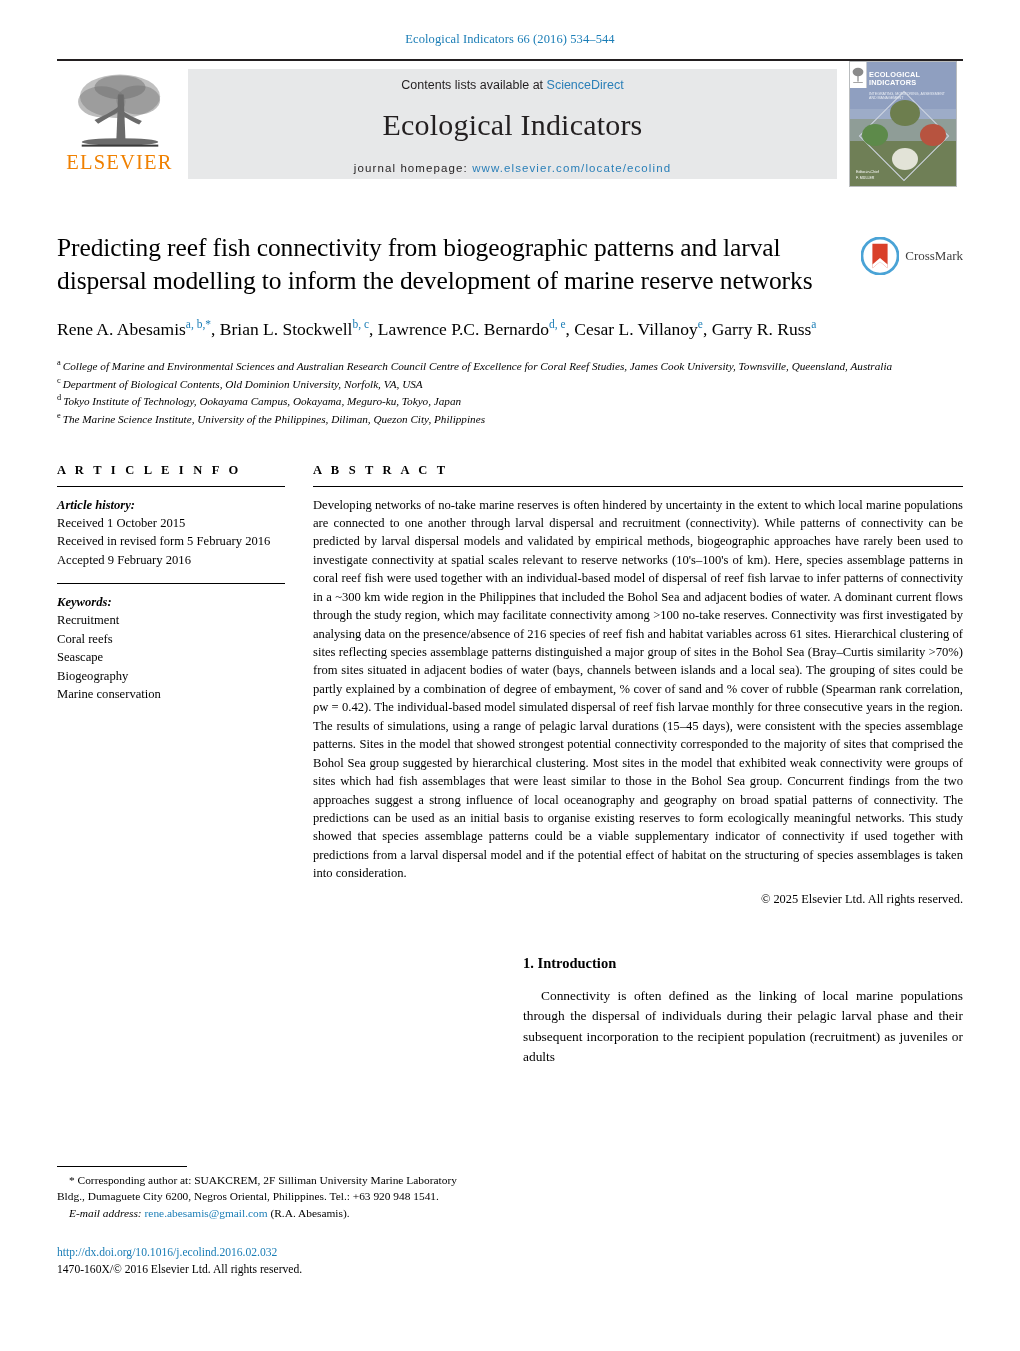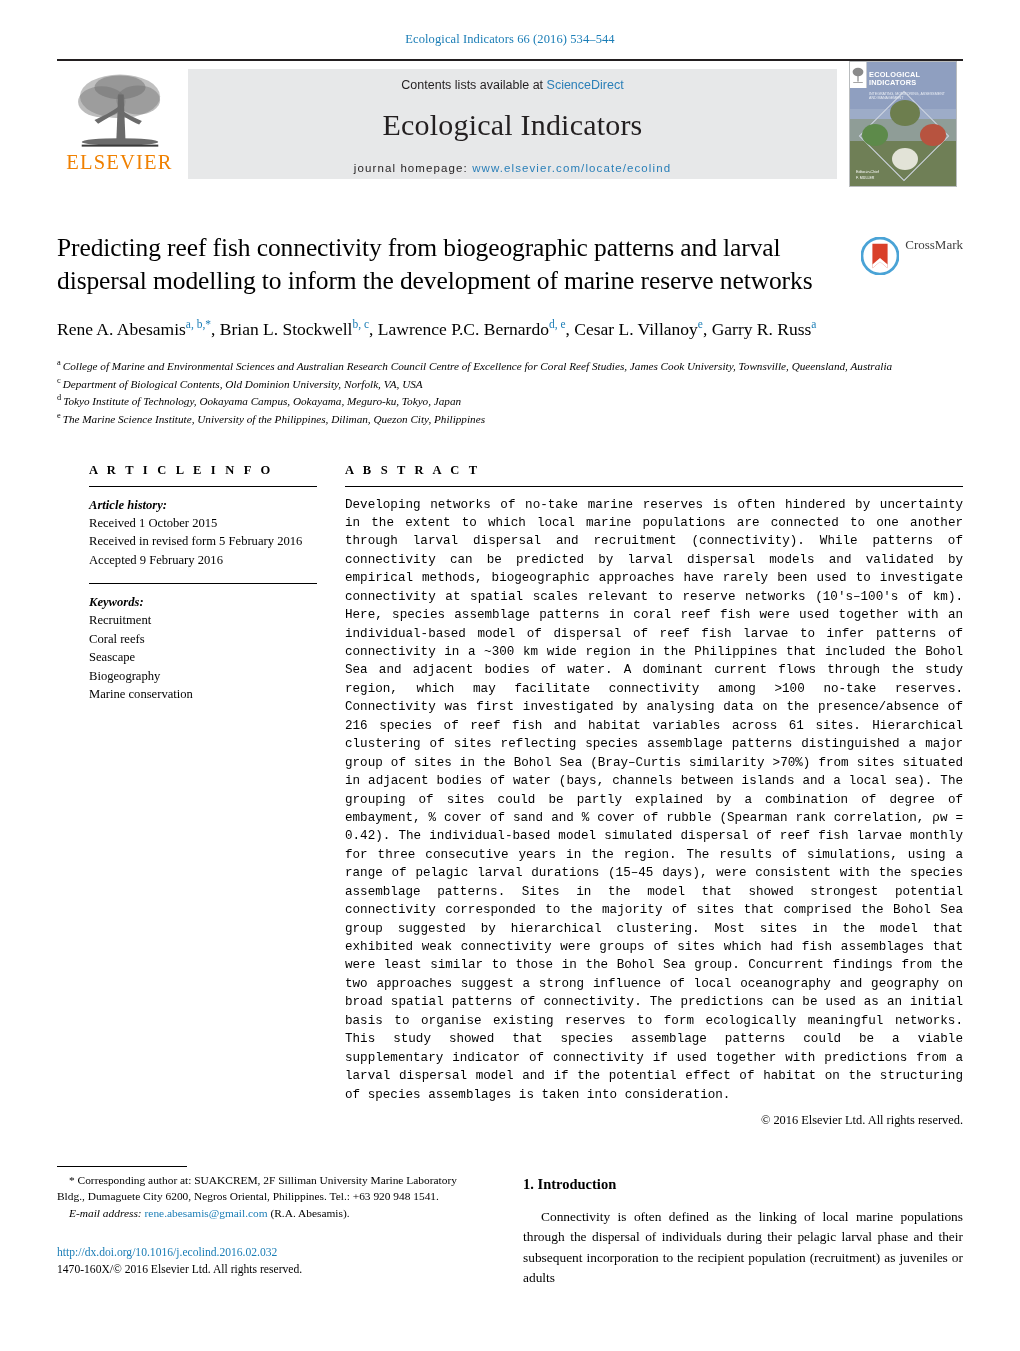--- a/index.html
+++ b/index.html
@@ -150,21 +150,21 @@
     color: #1a7db6;
   }
   .crossmark {
     flex: 0 0 120px;
     width: 120px;
     display: flex;
     align-items: flex-start;
     justify-content: flex-end;
     padding-top: 6px;
   }
-  .cm-inner { display: flex; align-items: flex-start; gap: 6px; }
+  .cm-inner { display: flex; align-items: center; gap: 6px; }
   .cm-text {
     font-family: "Liberation Serif", serif;
     font-size: 13px;
     color: #3f3f3f;
   }
 
   
   .affiliations {
     margin-top: 15px;
     font-family: "Liberation Serif", serif;
@@ -178,21 +178,20 @@
     font-style: normal;
     font-size: 8.4px;
     vertical-align: super;
     margin-right: 2px;
   }
 
   
   .cols {
     display: flex;
     margin-top: 35px;
-    margin-left: 32px;
   }
   .col-info {
     flex: 0 0 256px;
     width: 256px;
     padding-right: 28px;
     box-sizing: border-box;
   }
   .col-abstract {
     flex: 1 1 auto;
   }
@@ -216,21 +215,21 @@
   .info-block {
     font-family: "Liberation Serif", serif;
     font-size: 12.6px;
     line-height: 1.46;
   }
   .info-block .lbl {
     font-style: italic;
     font-weight: bold;
   }
   .abstract-text {
-    font-family: Liberation Mono, monospace;
+    font-family: Liberation Serif, serif;
     font-size: 12.6px;
     line-height: 1.465;
     text-align: justify;
     color: #000;
   }
   .copyright {
     text-align: right;
     font-family: "Liberation Serif", serif;
     font-size: 12.4px;
     margin-top: 9px;
@@ -450,21 +449,21 @@
             <div>Biogeography</div>
             <div>Marine conservation</div>
           </div>
       </div>
     </div>
 
     <div class="col-abstract">
       <div class="sec-head">A B S T R A C T</div>
       <div class="rule"></div>
       <div class="abstract-text">Developing networks of no-take marine reserves is often hindered by uncertainty in the extent to which local marine populations are connected to one another through larval dispersal and recruitment (connectivity). While patterns of connectivity can be predicted by larval dispersal models and validated by empirical methods, biogeographic approaches have rarely been used to investigate connectivity at spatial scales relevant to reserve networks (10's–100's of km). Here, species assemblage patterns in coral reef fish were used together with an individual-based model of dispersal of reef fish larvae to infer patterns of connectivity in a ~300 km wide region in the Philippines that included the Bohol Sea and adjacent bodies of water. A dominant current flows through the study region, which may facilitate connectivity among &gt;100 no-take reserves. Connectivity was first investigated by analysing data on the presence/absence of 216 species of reef fish and habitat variables across 61 sites. Hierarchical clustering of sites reflecting species assemblage patterns distinguished a major group of sites in the Bohol Sea (Bray–Curtis similarity &gt;70%) from sites situated in adjacent bodies of water (bays, channels between islands and a local sea). The grouping of sites could be partly explained by a combination of degree of embayment, % cover of sand and % cover of rubble (Spearman rank correlation, ρw = 0.42). The individual-based model simulated dispersal of reef fish larvae monthly for three consecutive years in the region. The results of simulations, using a range of pelagic larval durations (15–45 days), were consistent with the species assemblage patterns. Sites in the model that showed strongest potential connectivity corresponded to the majority of sites that comprised the Bohol Sea group suggested by hierarchical clustering. Most sites in the model that exhibited weak connectivity were groups of sites which had fish assemblages that were least similar to those in the Bohol Sea group. Concurrent findings from the two approaches suggest a strong influence of local oceanography and geography on broad spatial patterns of connectivity. The predictions can be used as an initial basis to organise existing reserves to form ecologically meaningful networks. This study showed that species assemblage patterns could be a viable supplementary indicator of connectivity if used together with predictions from a larval dispersal model and if the potential effect of habitat on the structuring of species assemblages is taken into consideration.</div>
-      <div class="copyright">© 2016 Elsevier Ltd. All rights reserved.</div>
+      <div class="copyright">© 2025 Elsevier Ltd. All rights reserved.</div>
     </div>
   </div>
 
   <div class="lower">
     <div class="lower-left"></div>
     <div class="lower-right">
       <div class="intro-head">1. Introduction</div>
       <div class="intro-body">Connectivity is often defined as the linking of local marine populations through the dispersal of individuals during their pelagic larval phase and their subsequent incorporation to the recipient population (recruitment) as juveniles or adults</div>
     </div>
   </div>

